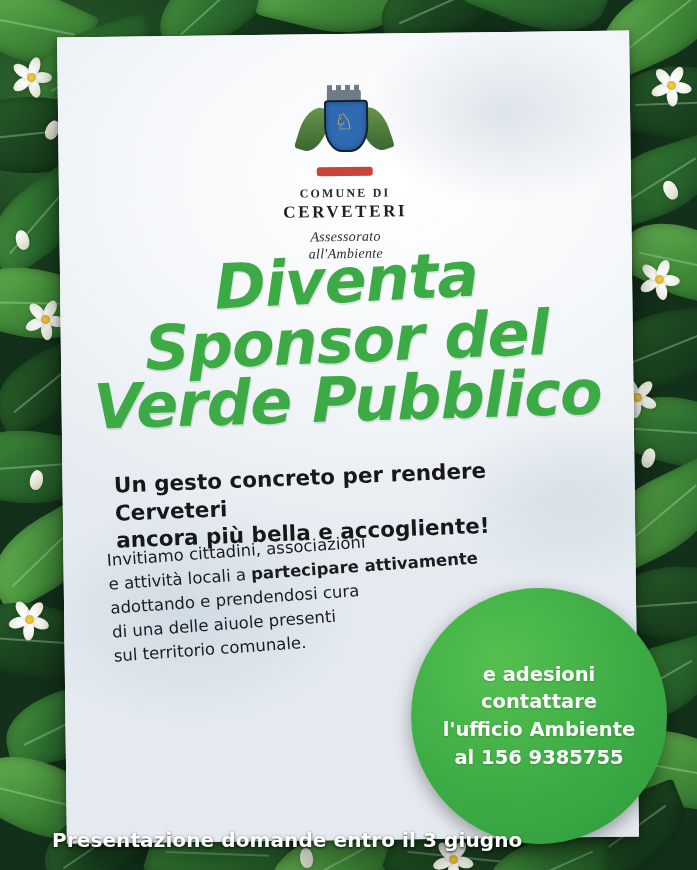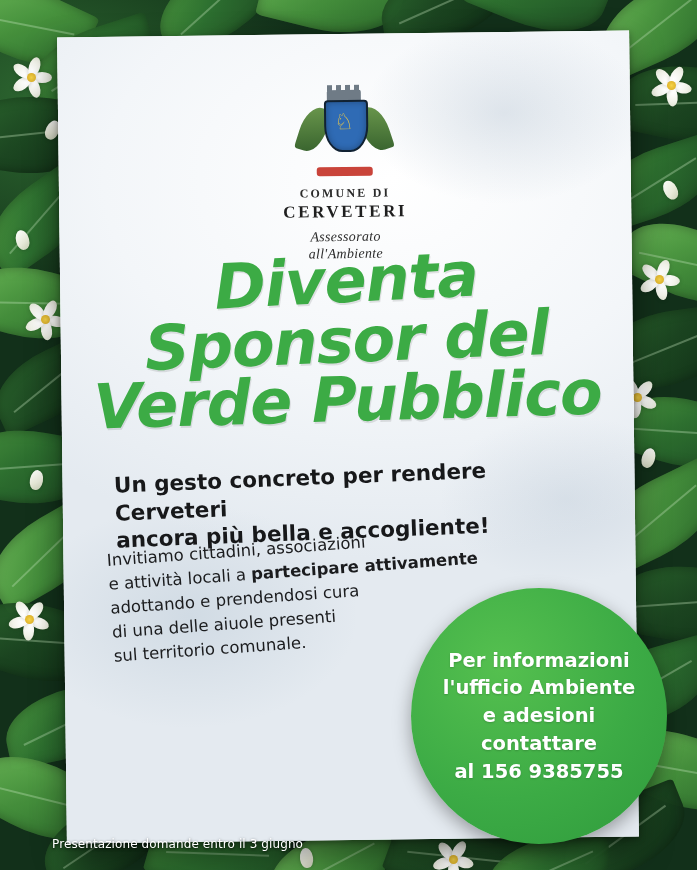--- a/index.html
+++ b/index.html
@@ -310,22 +310,22 @@
     left: 0;
     right: 0;
     bottom: 18px;
     text-align: left;
     padding-left: 52px;
   }
   .footer-text {
     display: inline-block;
     color: #ffffff;
     font-family: "DejaVu Sans", sans-serif;
-    font-weight: normal;
-    font-size: 12px;
+    font-weight: bold;
+    font-size: 20px;
     letter-spacing: .1px;
     text-shadow: 0 1px 3px rgba(0,0,0,.8);
   }
 </style>
 </head>
 <body>
 
 <div id="poster">
 
   <div class="bg-base"></div>
@@ -477,23 +477,22 @@
         <div>adottando e prendendosi cura</div>
         <div>di una delle aiuole presenti</div>
         <div>sul territorio comunale.</div>
       </div>
 
     </div>
   </div>
 
   <div class="circle">
     <div class="circle-text">
-      <div>Per informazioni</div>
+      <div>e adesioni contattare</div>
       <div>l'ufficio Ambiente</div>
-      <div>e adesioni contattare</div>
       <div>al 156 9385755</div>
     </div>
   </div>
 
   <div class="footer">
     <span class="footer-text">Presentazione domande entro il 3 giugno</span>
   </div>
 
 </div>
 

